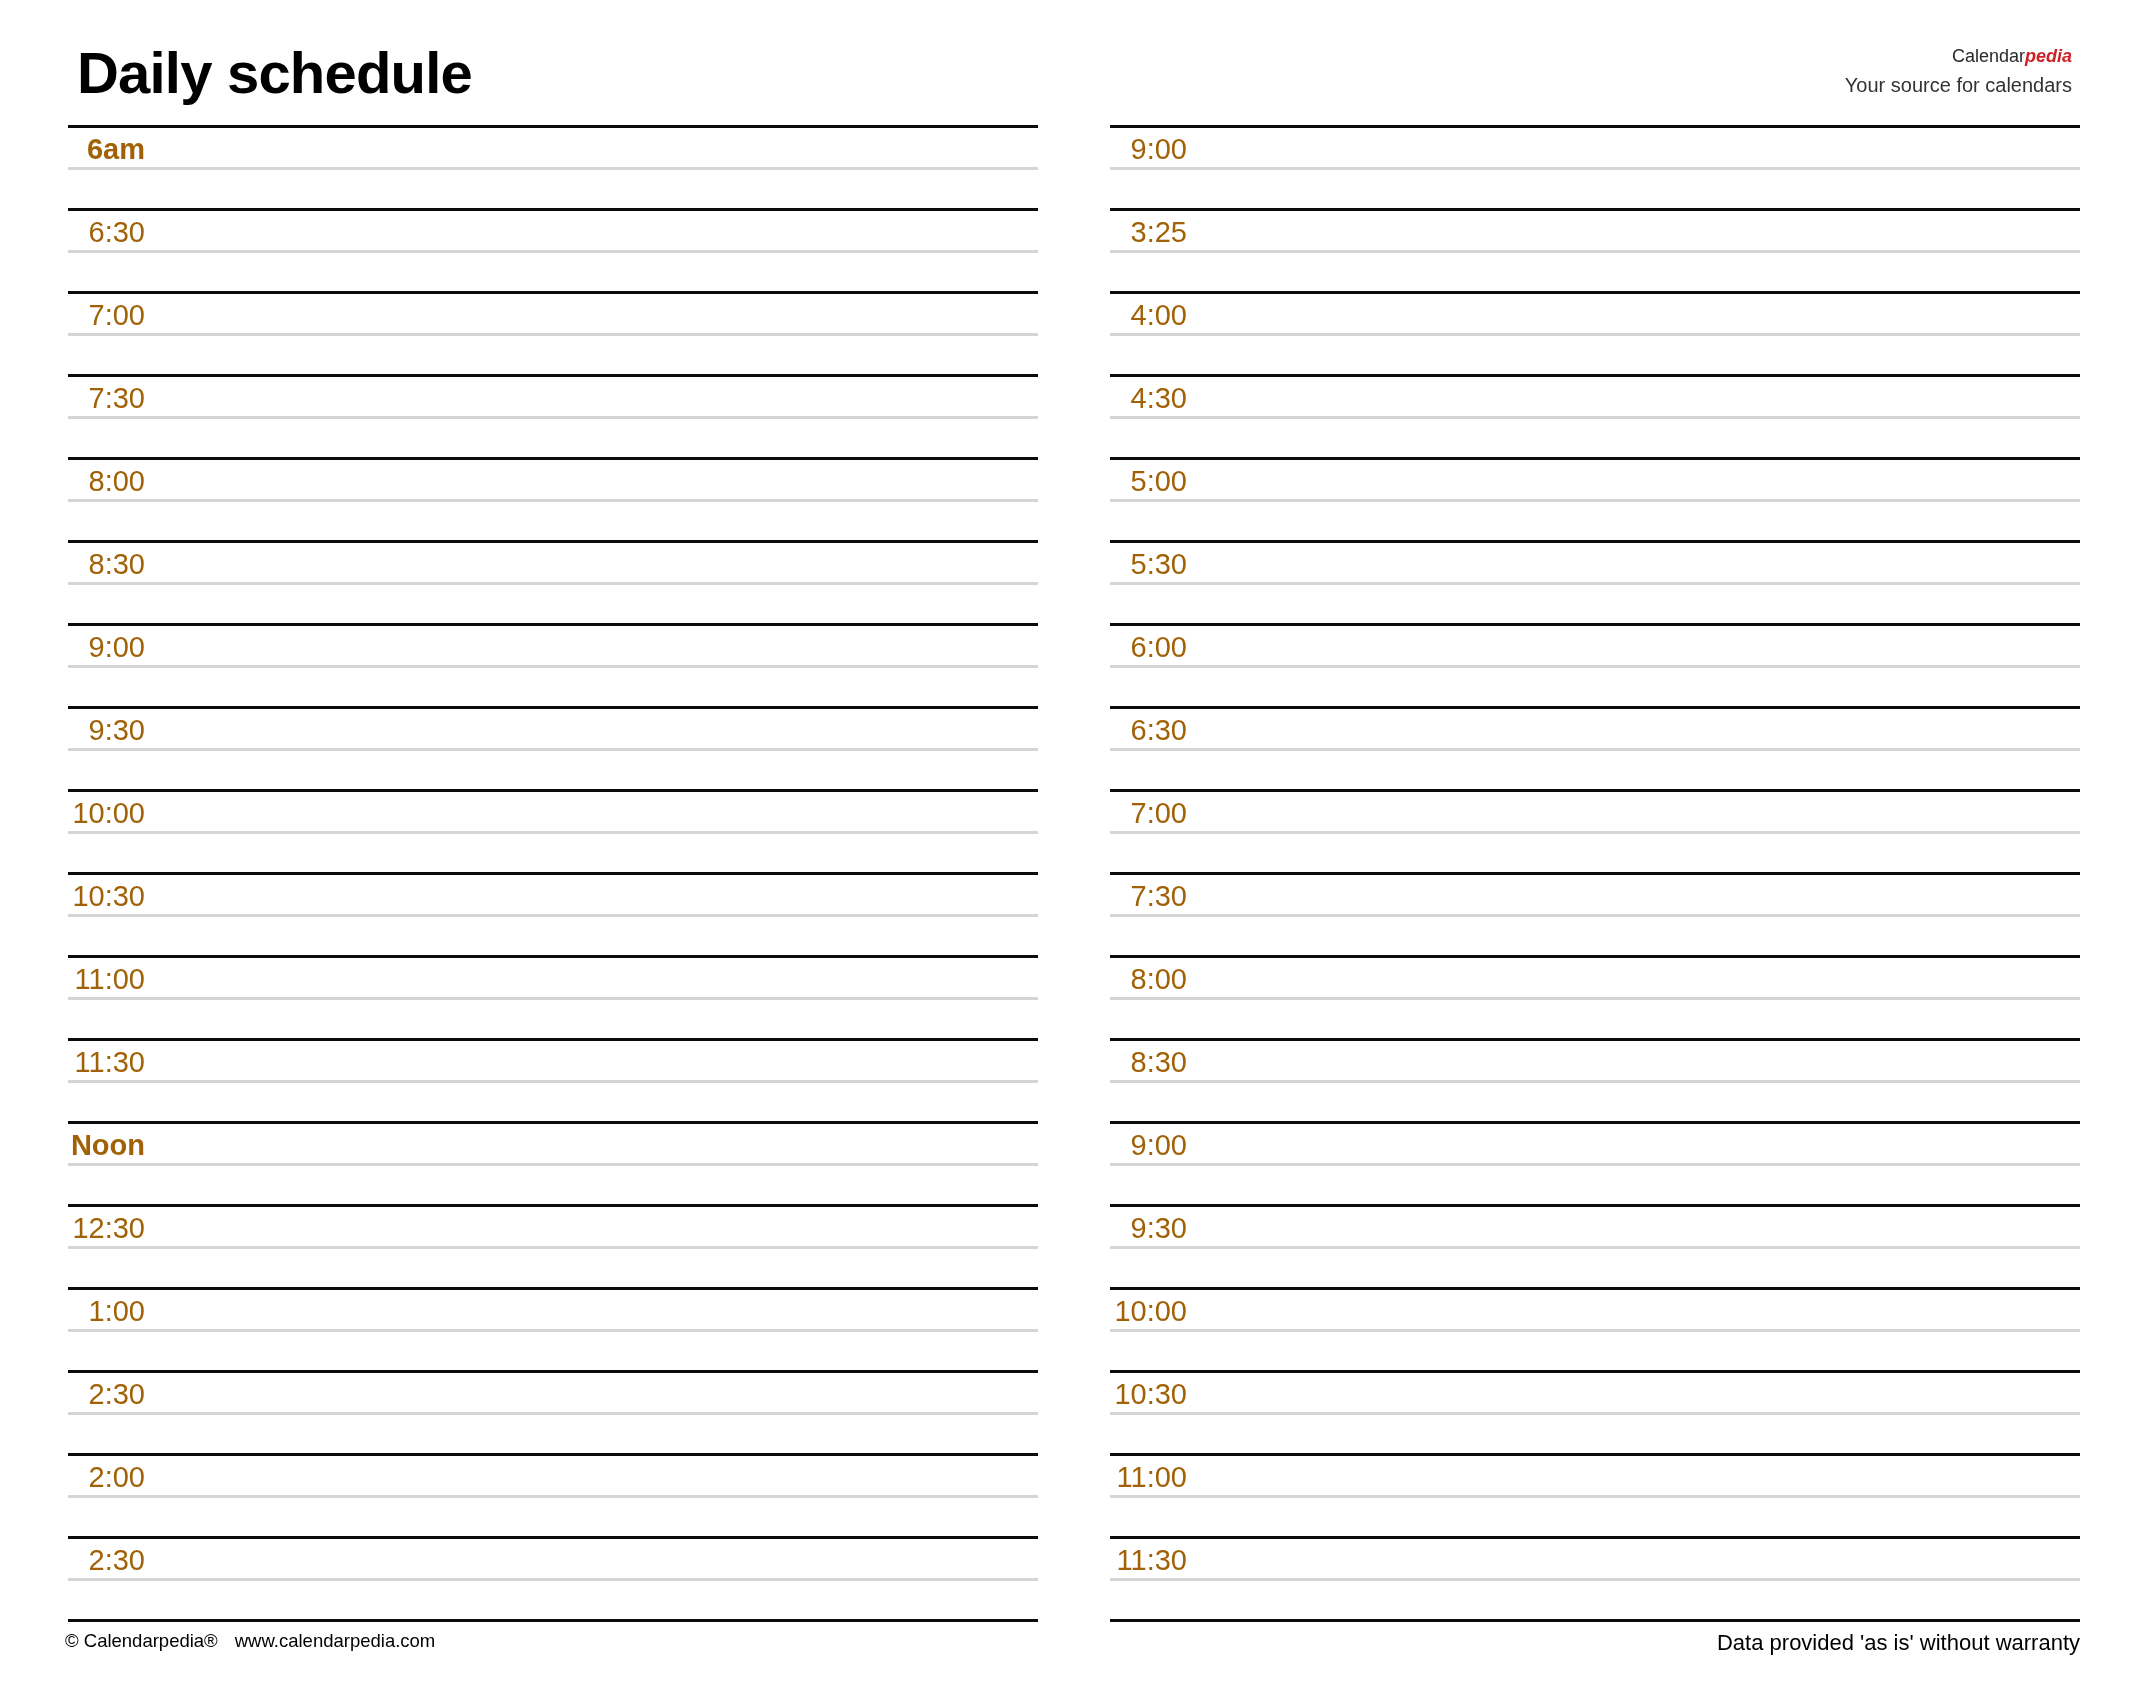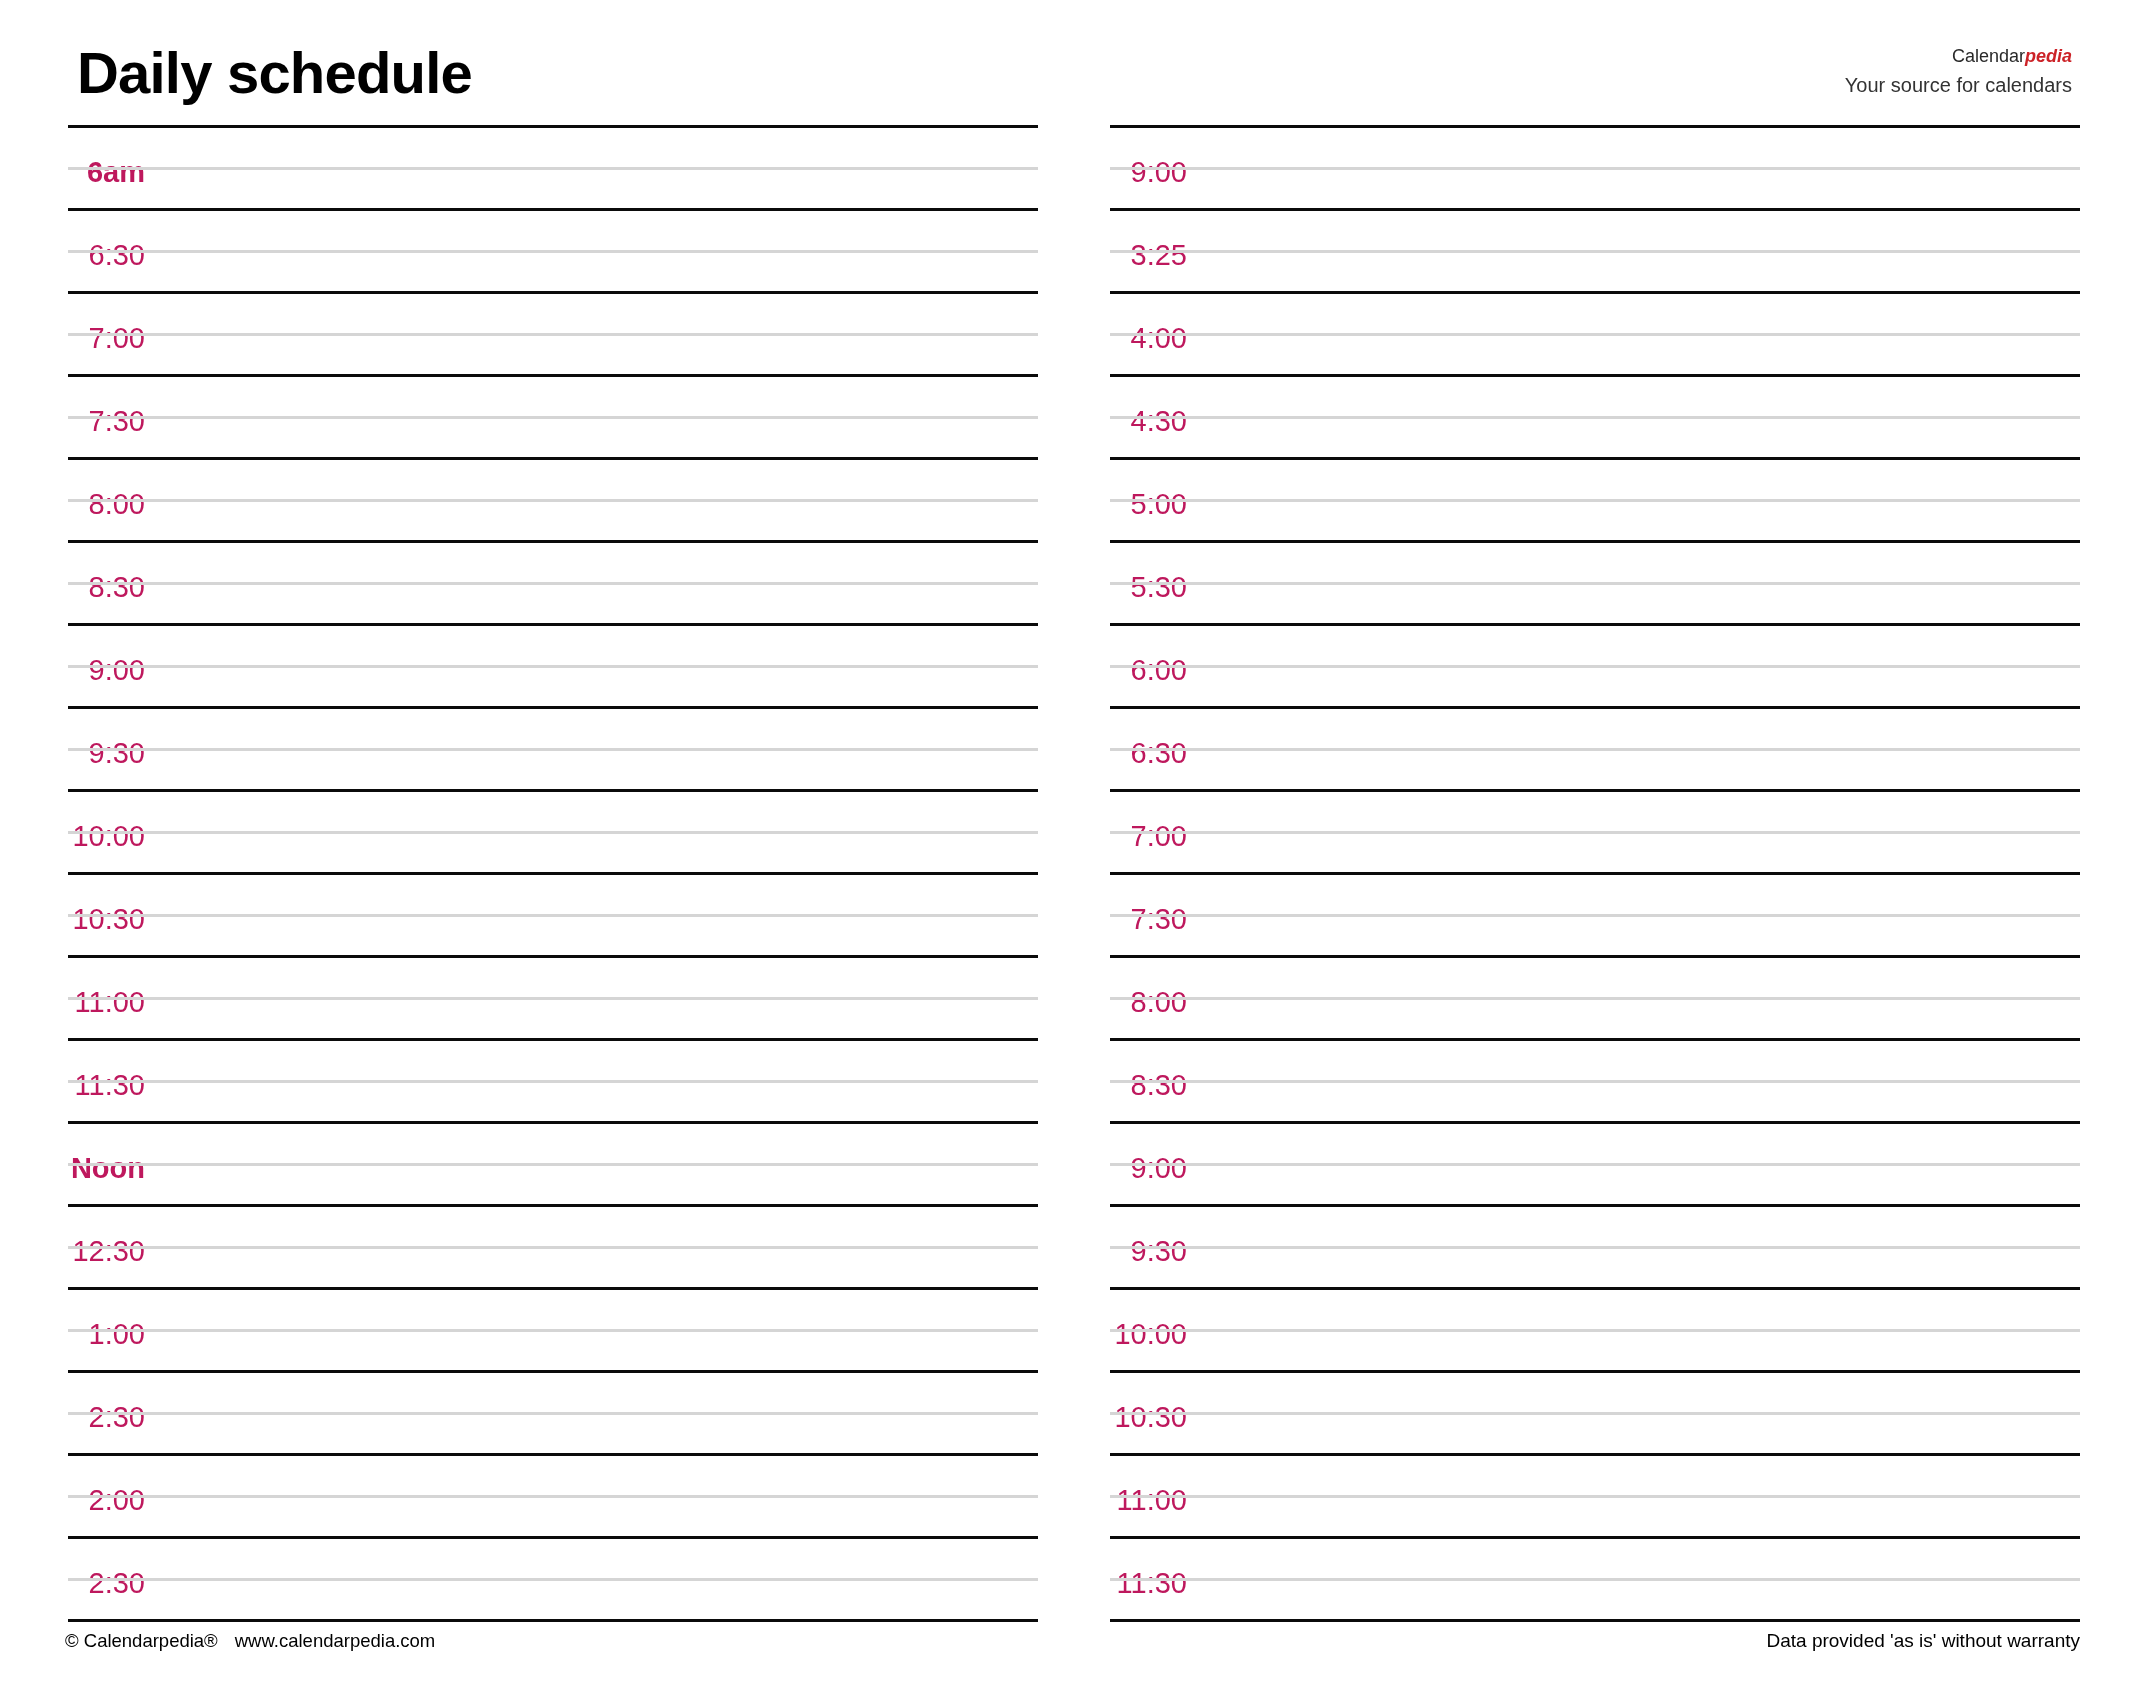--- a/index.html
+++ b/index.html
@@ -71,23 +71,22 @@
     background: #0b0b0b;
   }
   .time-label {
     position: absolute;
     top: 9.2px;
     left: 0;
     width: 77px;
     text-align: right;
     font-size: 29px;
     line-height: 30px;
-    color: #be185d;
-    white-space: nowrap;
-    margin-top: 23px;
+    color: #a16207;
+    white-space: nowrap;
   }
   .time-label[data-weight="bold"] { font-weight: 700; }
   .rule-mid {
     position: absolute;
     top: 42px; left: 0; right: 0;
     height: 2.5px;
     background: #d5d5d5;
   }
   .column-end {
     height: 3.4px;
@@ -102,21 +101,21 @@
     font-size: 18.5px;
     line-height: 1.2;
     color: #000000;
     white-space: nowrap;
   }
   .footer-left .footer-url { margin-left: 17px; }
   .footer-right {
     position: absolute;
     right: 68px;
     top: 1630px;
-    font-size: 19px;
+    font-size: 22px;
     line-height: 1.2;
     color: #000000;
     white-space: nowrap;
   }
 </style>
 </head>
 <body>
 
 <div class="page">
 

